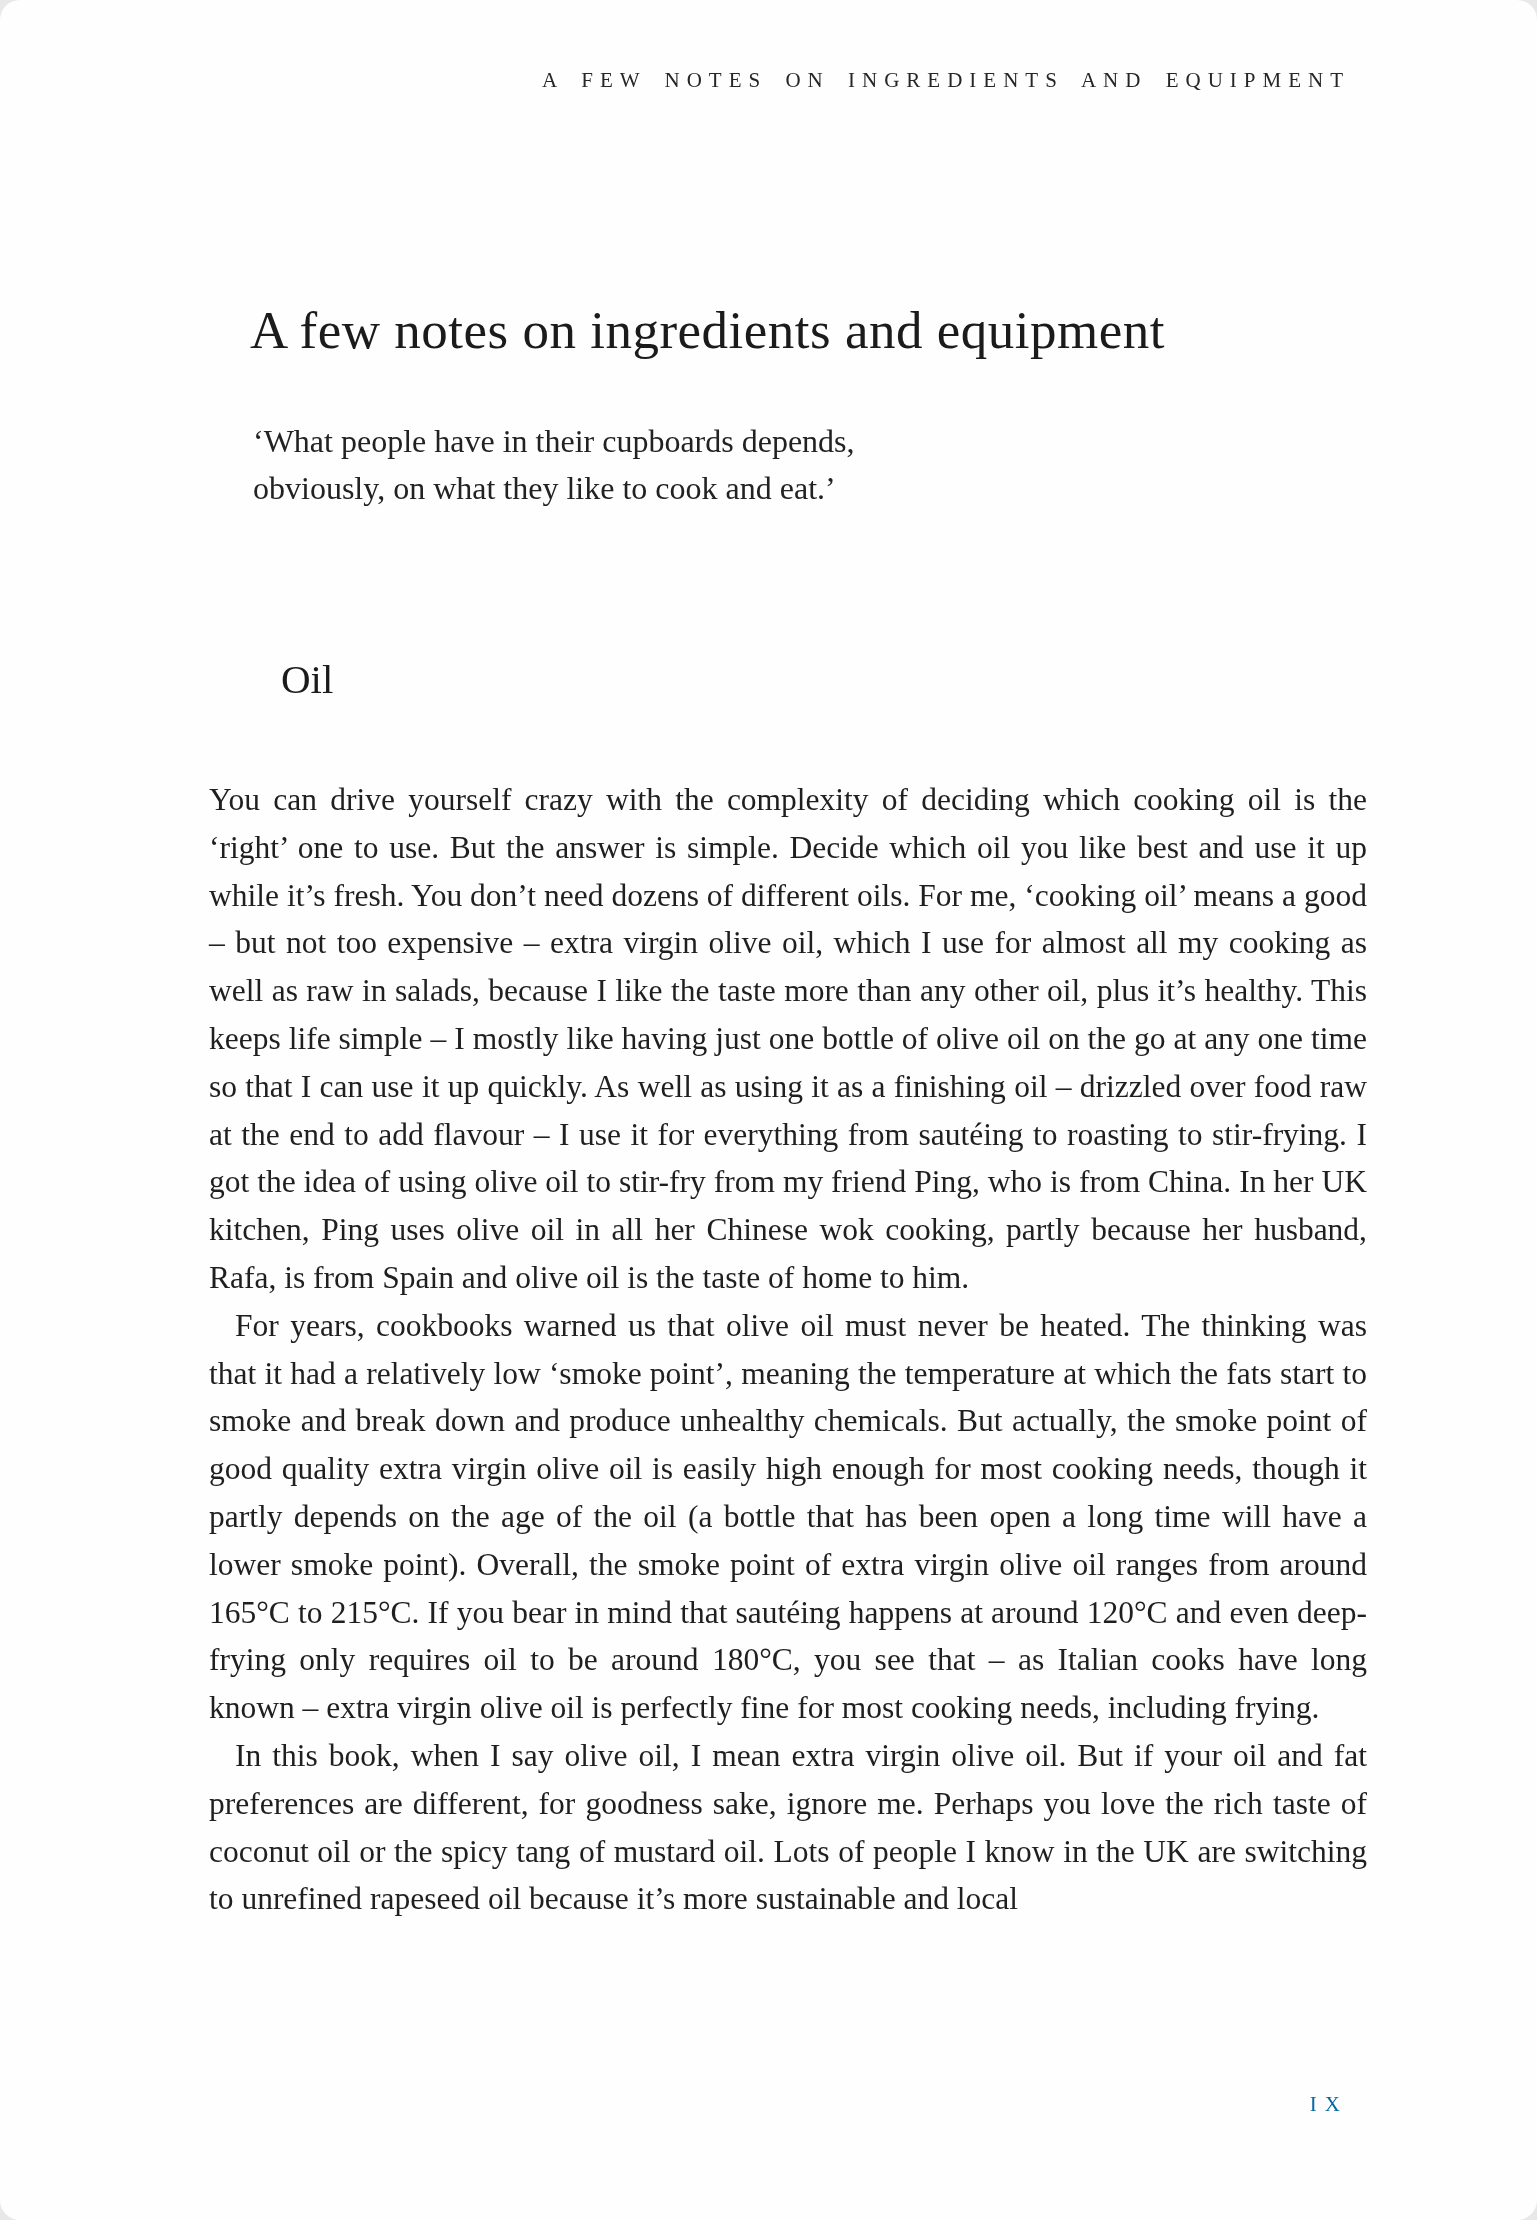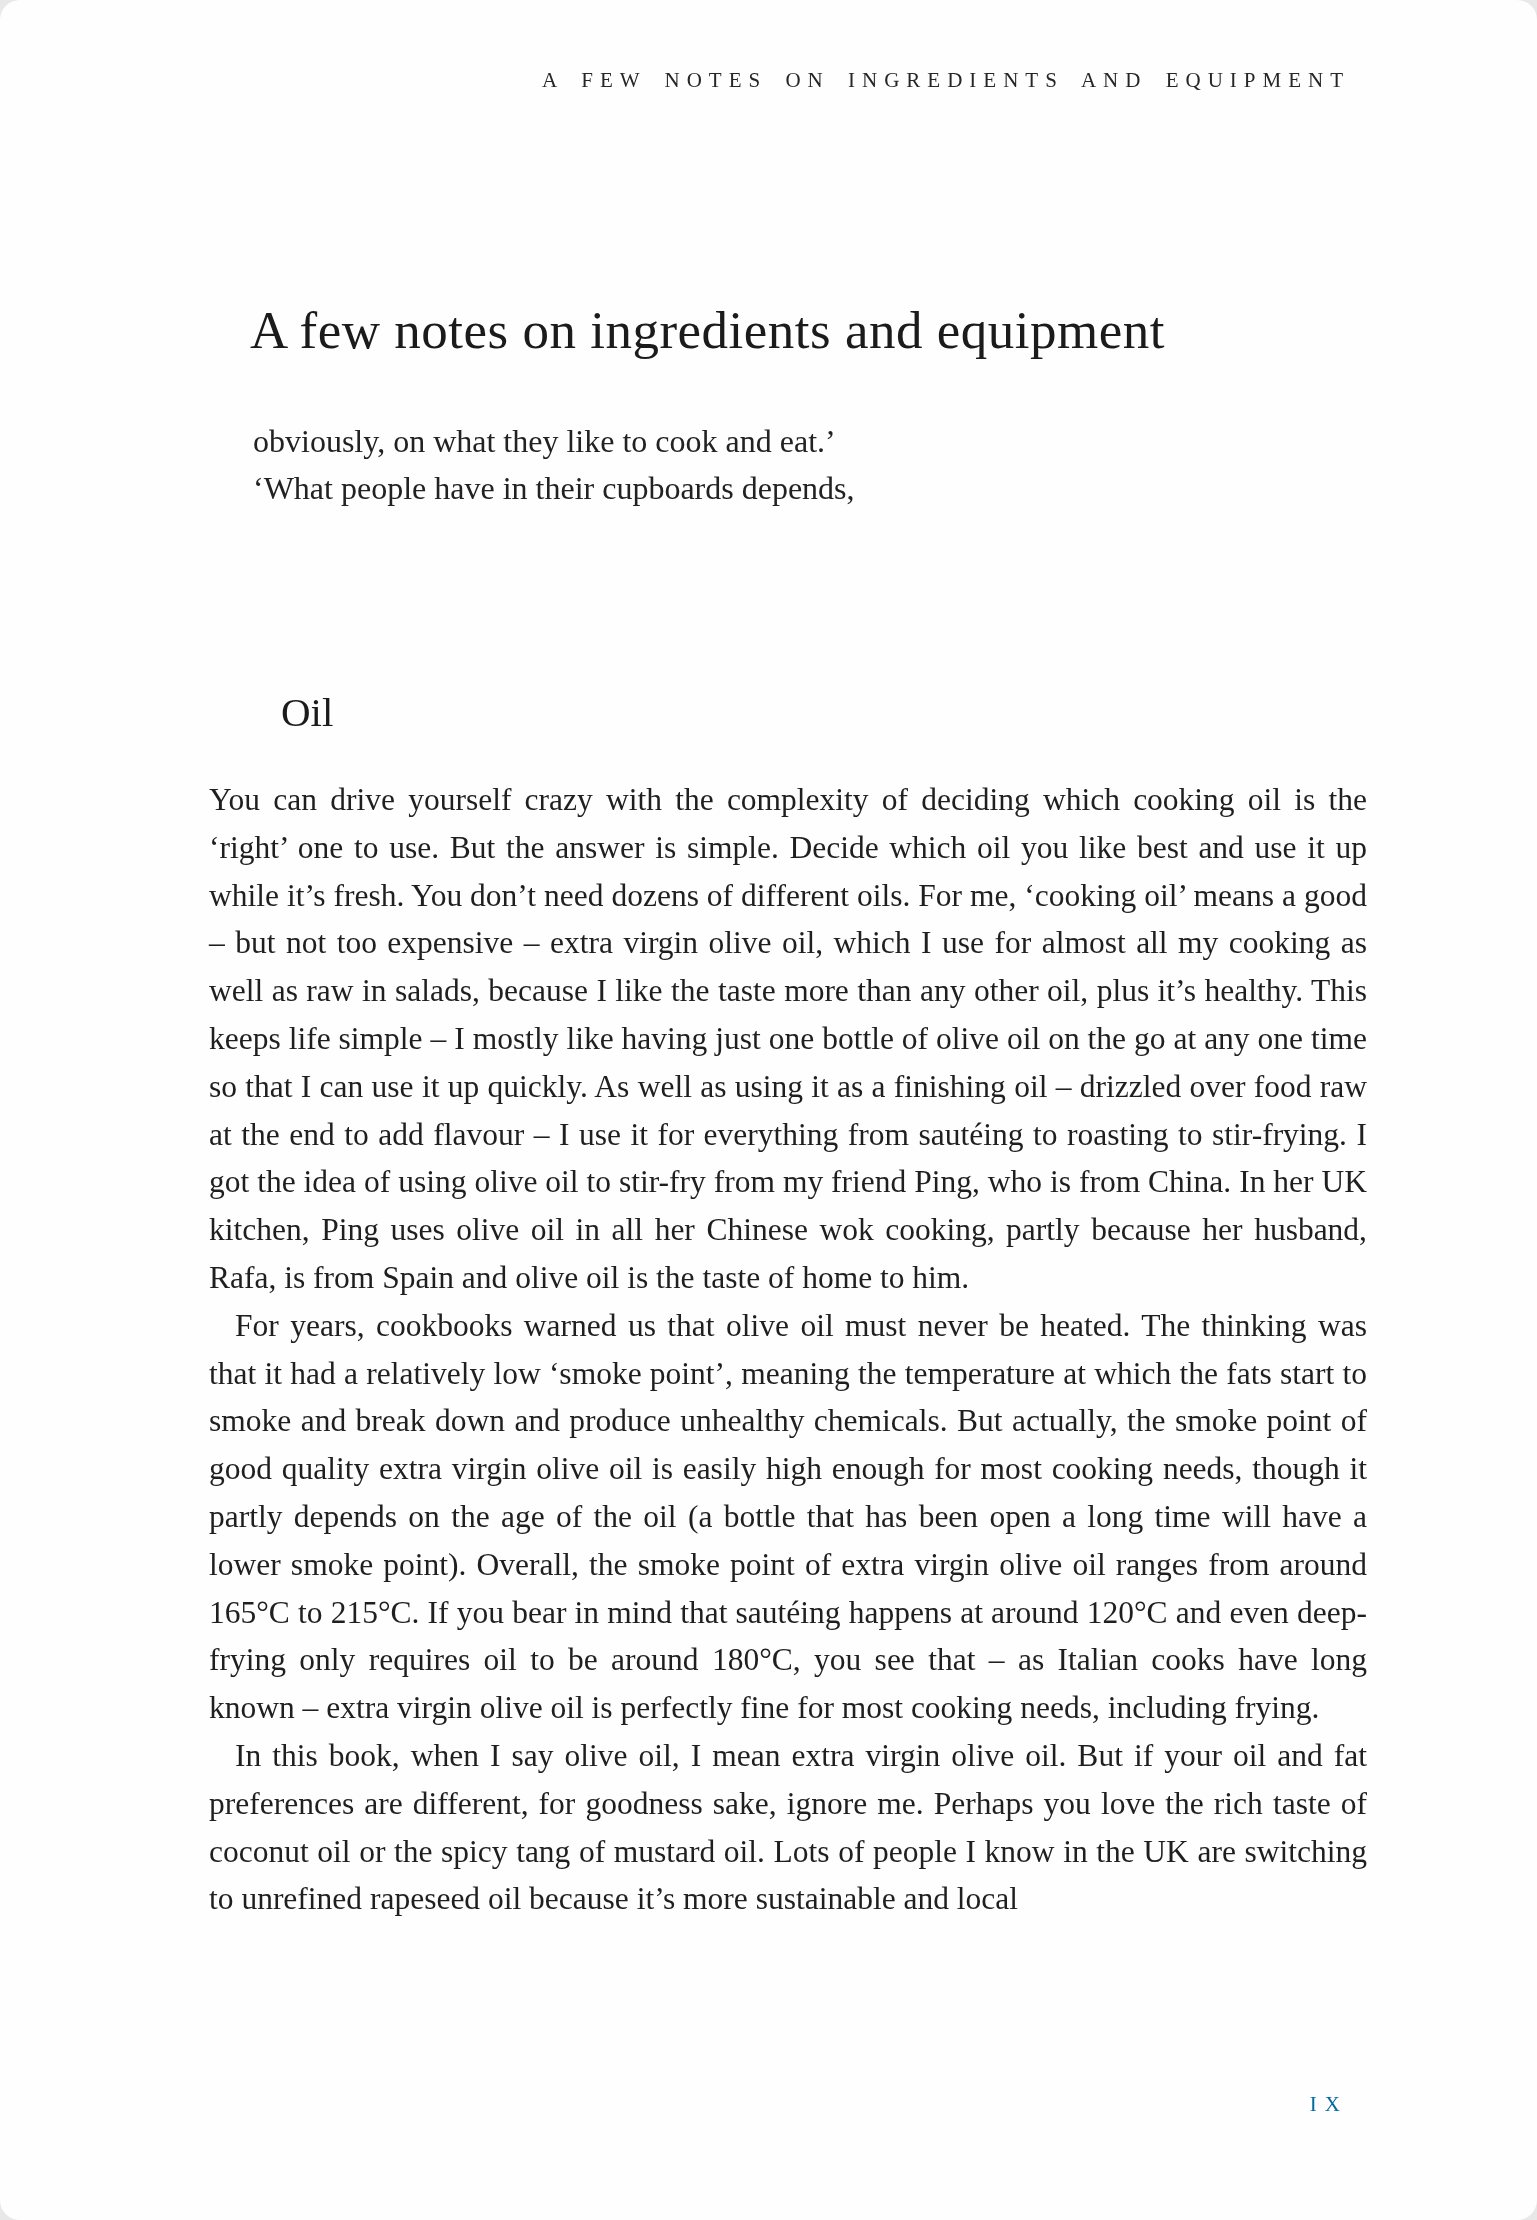--- a/index.html
+++ b/index.html
@@ -45,21 +45,21 @@
     left: 253px;
     font-size: 32px;
     line-height: 47px;
     color: #222;
   }
   .epigraph .attribution {
     padding-left: 32px;
   }
   .section-heading {
     position: absolute;
-    top: 688px;
+    top: 655px;
     left: 281px;
     font-size: 41px;
     font-weight: normal;
     margin: 0;
     color: #1b1b1b;
   }
   .body-text {
     position: absolute;
     top: 776px;
     left: 209px;
@@ -90,22 +90,22 @@
 </head>
 <body>
 
 <div class="page">
 
   <div class="running-header">A FEW NOTES ON INGREDIENTS AND EQUIPMENT</div>
 
   <h1 class="chapter-title">A few notes on ingredients and equipment</h1>
 
   <div class="epigraph">
+    <div>‘What people have in their cupboards depends,</div>
     <div>obviously, on what they like to cook and eat.’</div>
-    <div>‘What people have in their cupboards depends,</div>
   </div>
 
   <h2 class="section-heading">Oil</h2>
 
   <div class="body-text">
     <p>You can drive yourself crazy with the complexity of deciding which cooking oil is the ‘right’ one to use. But the answer is simple. Decide which oil you like best and use it up while it’s fresh. You don’t need dozens of different oils. For me, ‘cooking oil’ means a good – but not too expensive – extra virgin olive oil, which I use for almost all my cooking as well as raw in salads, because I like the taste more than any other oil, plus it’s healthy. This keeps life simple – I mostly like having just one bottle of olive oil on the go at any one time so that I can use it up quickly. As well as using it as a finishing oil – drizzled over food raw at the end to add flavour – I use it for everything from sautéing to roasting to stir-frying. I got the idea of using olive oil to stir-fry from my friend Ping, who is from China. In her UK kitchen, Ping uses olive oil in all her Chinese wok cooking, partly because her husband, Rafa, is from Spain and olive oil is the taste of home to him.</p>
     <p class="indented">For years, cookbooks warned us that olive oil must never be heated. The thinking was that it had a relatively low ‘smoke point’, meaning the temperature at which the fats start to smoke and break down and produce unhealthy chemicals. But actually, the smoke point of good quality extra virgin olive oil is easily high enough for most cooking needs, though it partly depends on the age of the oil (a bottle that has been open a long time will have a lower smoke point). Overall, the smoke point of extra virgin olive oil ranges from around 165°C to 215°C. If you bear in mind that sautéing happens at around 120°C and even deep-frying only requires oil to be around 180°C, you see that – as Italian cooks have long known – extra virgin olive oil is perfectly fine for most cooking needs, including frying.</p>
     <p class="indented">In this book, when I say olive oil, I mean extra virgin olive oil. But if your oil and fat preferences are different, for goodness sake, ignore me. Perhaps you love the rich taste of coconut oil or the spicy tang of mustard oil. Lots of people I know in the UK are switching to unrefined rapeseed oil because it’s more sustainable and local</p>
   </div>
 

